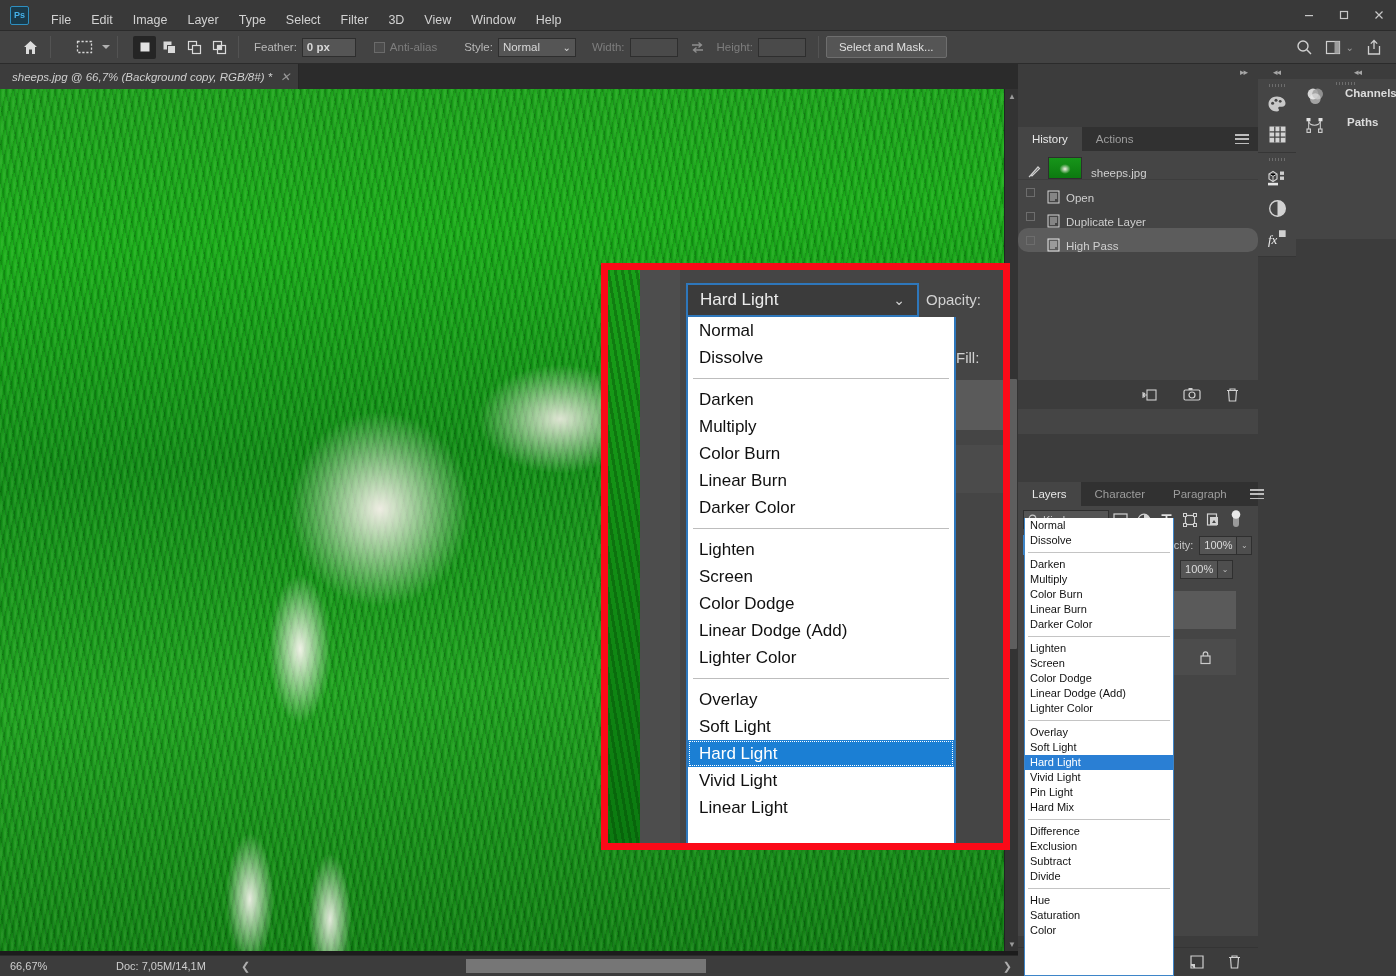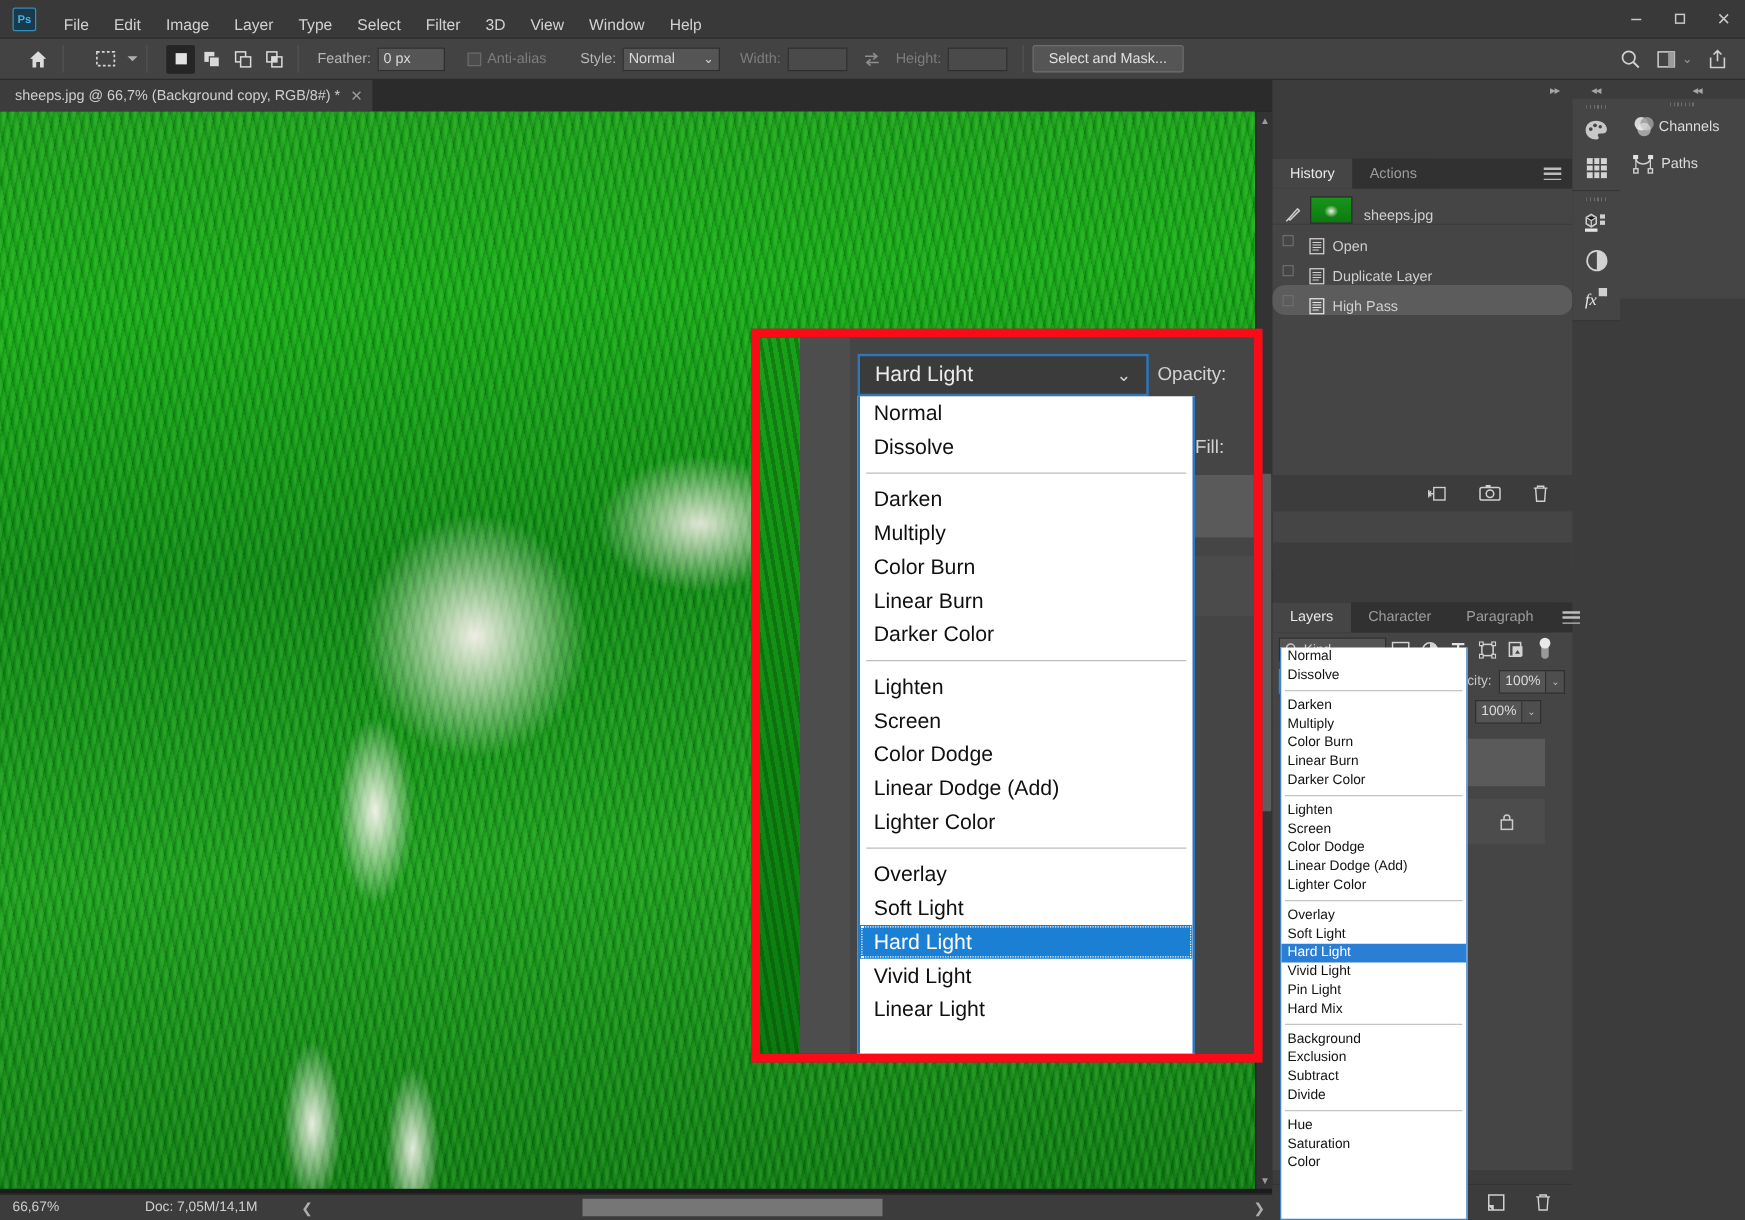--- a/index.html
+++ b/index.html
@@ -51,38 +51,39 @@
   }
   .sel-group{display:flex;align-items:center;gap:2px;margin-left:8px;}
   .sel-btn{width:23px;height:23px;display:flex;align-items:center;justify-content:center;border-radius:2px;}
   .sel-btn.active{background:#252525;}
   .opt-label{color:#b8b8b8;font-size:11.5px;margin-right:5px;}
   .opt-label.dim{color:#7d7d7d;}
   .opt-input{
     background:#555;border:1px solid #2e2e2e;height:19px;color:#d8d8d8;
     font-size:11.5px;padding:0 4px;line-height:17px;
     font-family:"Liberation Sans", sans-serif;
+    font-weight:bold;
   }
   .opt-input.dim{background:#4a4a4a;color:#777;}
   .opt-select{
     background:#555;border:1px solid #2e2e2e;height:19px;color:#d8d8d8;
     font-size:11.5px;padding:0 4px;display:flex;align-items:center;
     justify-content:space-between;min-width:72px;
   }
   .chk{width:11px;height:11px;border:1px solid #6a6a6a;background:#4c4c4c;margin-right:5px;}
   .btn-sam{
     background:#555;border:1px solid #6e6e6e;border-radius:2px;color:#e0e0e0;
     font-size:11.5px;padding:4px 12px;
   }
   .opt-right{margin-left:auto;display:flex;align-items:center;gap:12px;margin-right:14px;}
 
   
   #doctab{
     position:absolute;left:0;top:64px;width:1018px;height:25px;
-    background:#2b2b2b; display:flex; align-items:center;
+    background:#2b2b2b; display:flex; align-items:center;font-style:italic;
   }
   .tab{
     height:25px;background:#3c3c3c;display:flex;align-items:center;
     padding:0 8px 0 12px; color:#cfcfcf; font-size:11.5px; gap:8px;
     border-right:1px solid #272727;
   }
   .tab .x{color:#9a9a9a;font-size:12px;}
 
   
   #canvaswrap{
@@ -168,21 +169,21 @@
   .icgroup{background:#454545;border-bottom:1px solid #363636;padding:3px 0;}
   .icgrip{height:7px;display:flex;align-items:center;justify-content:center;}
   .icgrip i{width:16px;height:3px;background:
     repeating-linear-gradient(90deg,#6d6d6d 0 1px,transparent 1px 3px);}
   .icbtn{height:30px;display:flex;align-items:center;justify-content:center;}
 
   
   #chanpaths{position:absolute;left:278px;top:15px;width:100px;height:160px;background:#454545;}
   .cp-grip{height:8px;display:flex;align-items:center;justify-content:center;}
   .cp-grip i{width:20px;height:3px;background:repeating-linear-gradient(90deg,#6d6d6d 0 1px,transparent 1px 3px);}
-  .cp-row{height:29px;display:flex;align-items:center;gap:2px;padding-left:9px;font-size:11.5px;color:#dcdcdc;}
+  .cp-row{height:29px;display:flex;gap:20px;padding-left:9px;font-size:11.5px;color:#dcdcdc;font-weight:bold;}
   #chanpaths-empty{position:absolute;left:278px;top:175px;width:100px;height:737px;background:#3c3c3c;}
 
   
   #layerspanel{position:absolute;left:0;top:370px;width:240px;height:542px;background:#3c3c3c;}
   .lay-filter{
     height:27px;background:#454545;display:flex;align-items:center;gap:0;padding:0 5px;
   }
   .kind-sel{
     width:86px;height:19px;background:#555;border:1px solid #2f2f2f;
     display:flex;align-items:center;gap:4px;padding:0 4px;font-size:11px;color:#d0d0d0;
@@ -720,21 +721,21 @@
     <div class="it">Linear Dodge (Add)</div>
     <div class="it">Lighter Color</div>
     <div class="sep"></div>
     <div class="it">Overlay</div>
     <div class="it">Soft Light</div>
     <div class="it sel">Hard Light</div>
     <div class="it">Vivid Light</div>
     <div class="it">Pin Light</div>
     <div class="it">Hard Mix</div>
     <div class="sep"></div>
-    <div class="it">Background</div>
+    <div class="it">Difference</div>
     <div class="it">Exclusion</div>
     <div class="it">Subtract</div>
     <div class="it">Divide</div>
     <div class="sep"></div>
     <div class="it">Hue</div>
     <div class="it">Saturation</div>
     <div class="it">Color</div>
   </div>
 
 <div id="callout">

